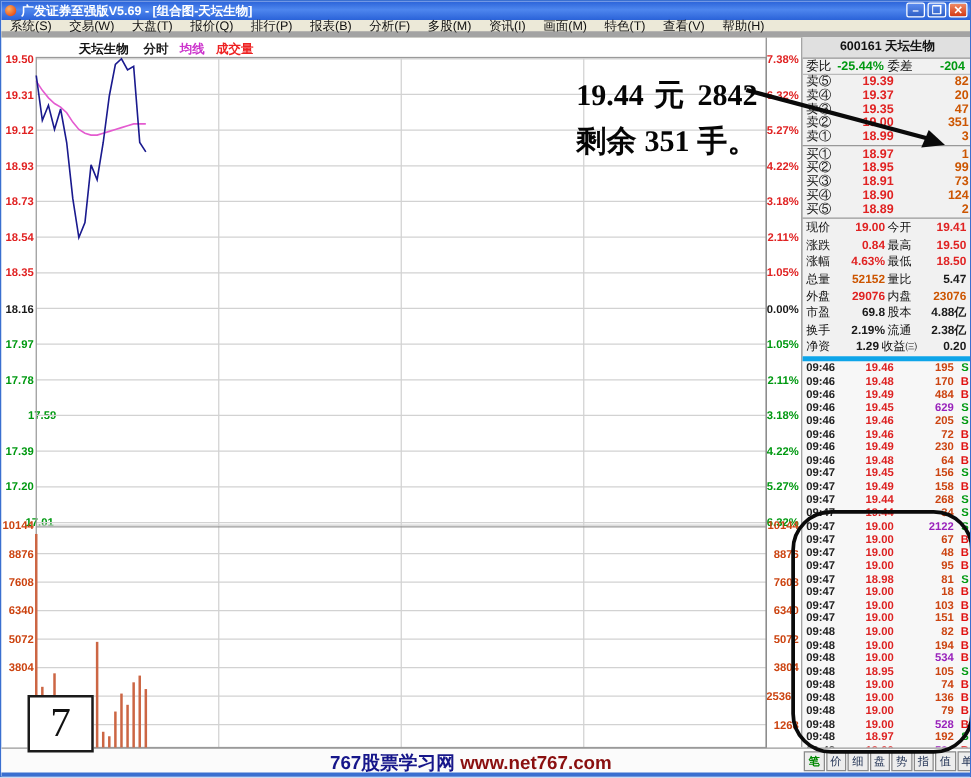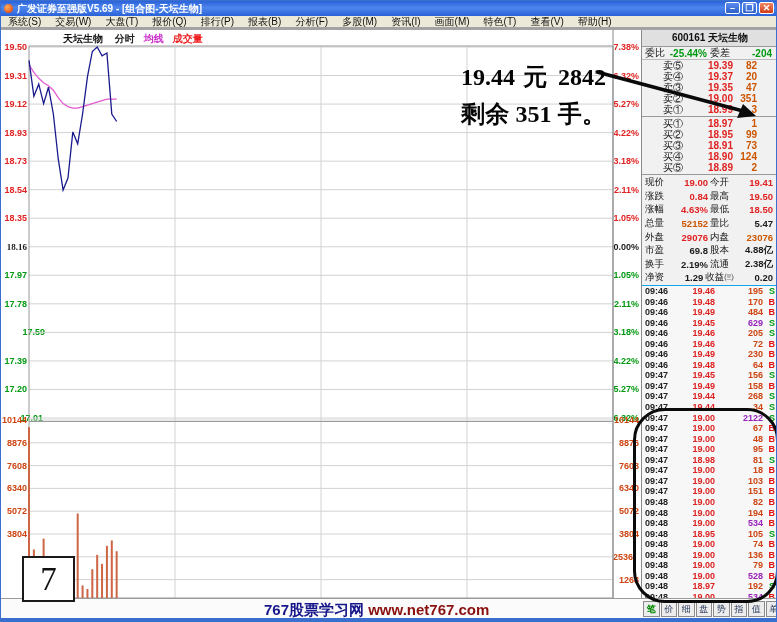--- a/index.html
+++ b/index.html
@@ -9,49 +9,49 @@
   #titlebar{position:absolute;left:0;top:0;width:100%;height:15px;
     background:linear-gradient(#2a62d8,#4e86ee 45%,#2a62d8);display:flex;align-items:center;
     color:#fff;font-size:10px;font-weight:bold;padding-left:3px;box-sizing:border-box;}
   #app-icon{width:9px;height:9px;border-radius:50%;background:radial-gradient(circle at 35% 35%,#ffb060,#e03000);margin-right:4px;flex:none;}
   #win-controls{position:absolute;right:2px;top:1px;display:flex;gap:2px;}
   .winbtn{width:15px;height:12px;font-size:9px;line-height:11px;text-align:center;color:#fff;
     background:linear-gradient(#5b8bef,#2f60c6);border:1px solid #fff;border-radius:2px;box-sizing:border-box;}
   .winbtn.close{background:linear-gradient(#ef8a65,#d23a16);}
   
   #menubar{position:absolute;left:0;top:15px;width:100%;height:14px;background:#ece9d8;
-    border-bottom:3px solid #a3a3a3;display:flex;align-items:center;font-size:10px;color:#111;box-sizing:border-box;}
+    border-bottom:5px solid #a3a3a3;display:flex;align-items:center;font-size:10px;color:#111;box-sizing:border-box;}
   #menubar span{padding:0 7px;}
   
   #chart-header{position:absolute;left:34px;top:31px;font-size:10px;z-index:3;margin-left:28px;}
   #chart-header span{margin-right:9px;font-weight:bold;}
   
   .axlbl{position:absolute;font-size:9px;font-weight:bold;z-index:3;line-height:10px;}
   .r{text-align:right;}
   .red{color:#e02222;} .green{color:#009911;} .blackv{color:#1a1a1a;} .orange{color:#cc5500;}
   .purple{color:#9922bb;} .volc{color:#cc4411;}
   
   #overlay{position:absolute;left:0;top:0;z-index:5;pointer-events:none;}
   
   #quote-panel{position:absolute;left:640px;top:29px;width:137px;height:568px;background:#f1f1f1;
     border-left:1px solid #8a8a8a;box-sizing:border-box;z-index:2;font-size:10px;color:#111;}
   #code-title{height:16px;line-height:16px;text-align:center;font-weight:bold;background:#e0e0e0;
     border-bottom:1px solid #999;font-size:10px;}
   #ratio-row{height:12px;display:flex;align-items:center;padding:0 3px;border-bottom:1px solid #bbb;}
   #ratio-row .lab{flex:none;}
   #ratio-row .val{flex:1;text-align:right;font-weight:bold;margin-right:3px;}
-  .book-row{height:11px;display:flex;align-items:flex-start;padding:0 21px;line-height:11px;}
+  .book-row{height:11px;display:flex;align-items:flex-start;padding:0 3px;line-height:11px;}
   .book-row .lab{width:26px;flex:none;}
   .book-row .price{width:44px;text-align:right;font-weight:bold;}
   .book-row .cnt{flex:1;text-align:right;font-weight:bold;}
   .sep{height:0;border-top:1px solid #999;margin:1px 0;}
   .info-row{height:13.6px;display:flex;align-items:center;padding:0 3px;font-size:9.5px;}
   .info-row .il{flex:none;}
   .info-row .iv{flex:1;text-align:right;font-weight:bold;margin-right:2px;}
-  #tick-list{height:317px;background:#f7f7f7;border-top:1px solid #0ea5e9;}
+  #tick-list{height:317px;background:#f7f7f7;border-top:4px solid #0ea5e9;}
   .tick-row{height:10.56px;display:flex;align-items:center;padding:0 3px;font-size:9px;font-weight:bold;line-height:10px;}
   .tick-row .tt{width:30px;color:#222;}
   .tick-row .tp{width:40px;text-align:right;color:#dd2222;}
   .tick-row .tv{flex:1;text-align:right;}
   .tick-row .ts{width:12px;text-align:right;}
   .sideB{color:#e01111;} .sideS{color:#009911;}
   
   #bottom-bar{position:absolute;left:0;top:597px;width:100%;height:22px;background:#fbfbfb;
     border-top:1px solid #9a9a9a;z-index:4;}
   #bottom-tabs{position:absolute;left:642px;top:2px;display:flex;gap:1px;}
@@ -487,21 +487,21 @@
   <div id="round-box"></div>
 
   <div id="bottom-edge"></div>
 <div class="axlbl r red" style="left: 0px; top: 41px; width: 26px;">19.50</div>
     <div class="axlbl r red" style="left: 0px; top: 69.5385px; width: 26px;">19.31</div>
     <div class="axlbl r red" style="left: 0px; top: 98.0769px; width: 26px;">19.12</div>
     <div class="axlbl r red" style="left: 0px; top: 126.615px; width: 26px;">18.93</div>
     <div class="axlbl r red" style="left: 0px; top: 155.154px; width: 26px;">18.73</div>
     <div class="axlbl r red" style="left: 0px; top: 183.692px; width: 26px;">18.54</div>
     <div class="axlbl r red" style="left: 0px; top: 212.231px; width: 26px;">18.35</div>
-    <div class="axlbl r blackv" style="left: 0px; top: 240.769px; width: 26px; font-family: Liberation Serif, serif;">18.16</div>
+    <div class="axlbl r blackv" style="left: 0px; top: 240.769px; width: 26px;">18.16</div>
     <div class="axlbl r green" style="left: 0px; top: 269.308px; width: 26px;">17.97</div>
     <div class="axlbl r green" style="left: 0px; top: 297.846px; width: 26px;">17.78</div>
     <div class="axlbl r green" style="left: 0px; top: 326.385px; width: 44px;">17.59</div>
     <div class="axlbl r green" style="left: 0px; top: 354.923px; width: 26px;">17.39</div>
     <div class="axlbl r green" style="left: 0px; top: 383.462px; width: 26px;">17.20</div>
     <div class="axlbl r green" style="left: 16px; top: 412px; width: 26px;">17.01</div>
     <div class="axlbl r red" style="left: 612px; top: 41px; width: 26px;">7.38%</div>
     <div class="axlbl r red" style="left: 612px; top: 69.5385px; width: 26px;">6.32%</div>
     <div class="axlbl r red" style="left: 612px; top: 98.0769px; width: 26px;">5.27%</div>
     <div class="axlbl r red" style="left: 612px; top: 126.615px; width: 26px;">4.22%</div>

